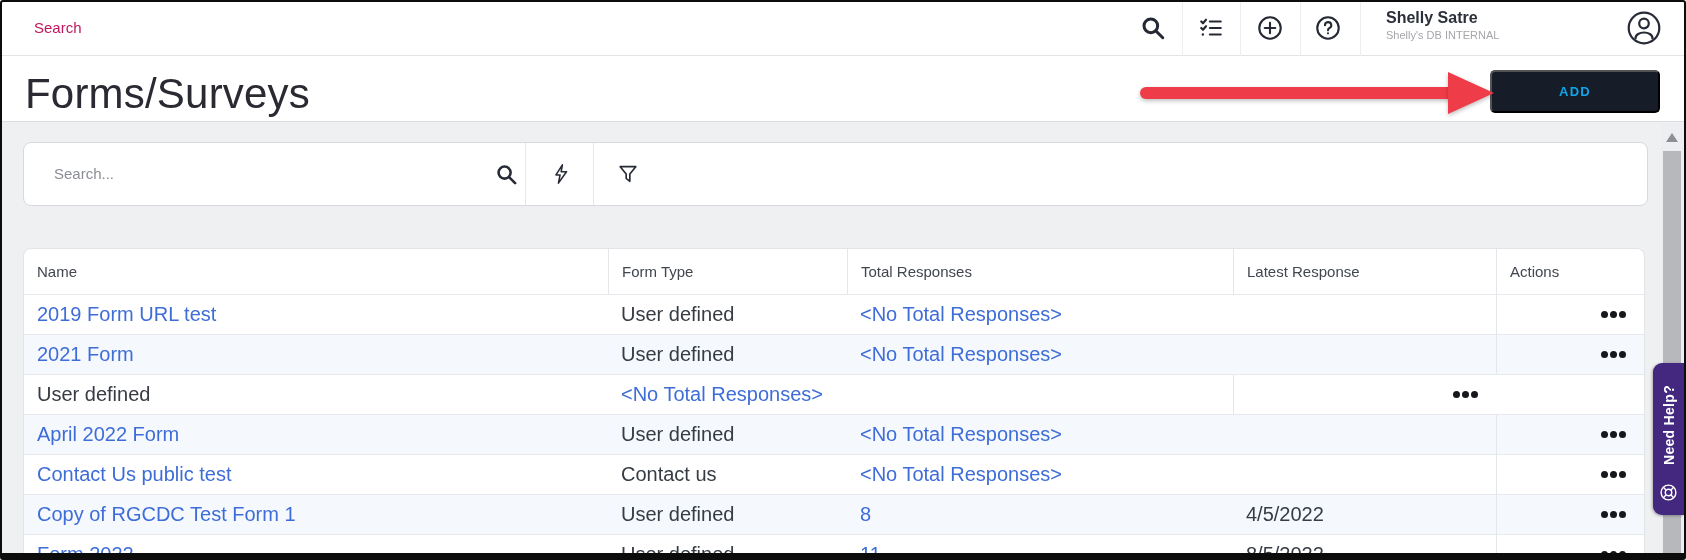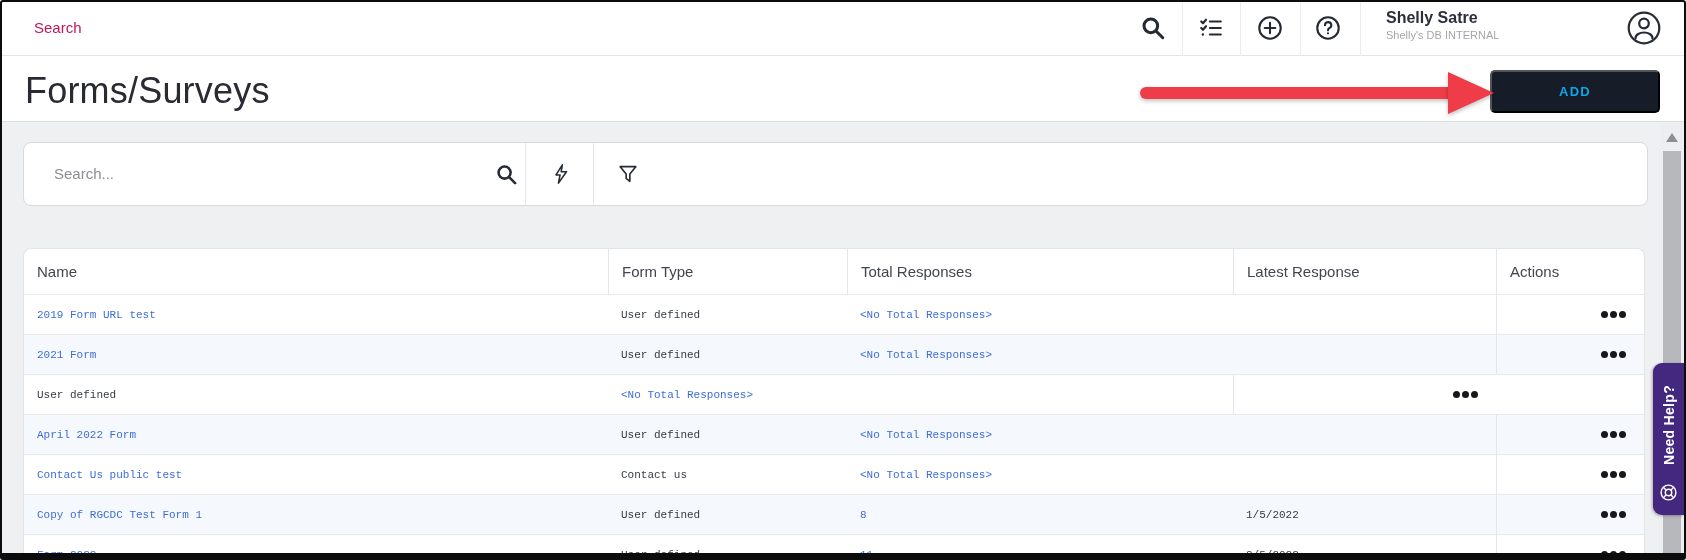--- a/index.html
+++ b/index.html
@@ -11,37 +11,37 @@
   .topbar-search { position:absolute; left:34px; top:0; height:56px; line-height:56px; font-size:15px; color:#be185d; width:900px; cursor:text; }
   .tb-divider { position:absolute; top:0; width:1px; height:56px; background:#ededf0; }
   .tb-icon { position:absolute; top:0; width:58px; height:56px; display:flex; align-items:center; justify-content:center; cursor:pointer; color:#242933; }
   .user-block { position:absolute; left:1386px; top:8px; cursor:pointer; }
   .user-name { font-size:16px; font-weight:bold; color:#2b2f39; line-height:20px; }
   .user-org { font-size:11px; color:#a5a5ab; line-height:15px; }
   .avatar-btn { position:absolute; left:1624px; top:8px; width:40px; height:40px; display:flex; align-items:center; justify-content:center; cursor:pointer; color:#262b36; }
 
   
   .page-header { position:absolute; left:0; top:56px; width:1686px; height:66px; background:#fff; border-bottom:1px solid #dcdde1; z-index:2; }
-  .page-title { position:absolute; left:25px; top:70px; font-size:36px; font-weight:400; color:#2a2a33; letter-spacing:0.2px; z-index:3; }
+  .page-title { position:absolute; left:25px; top:70px; font-size:42px; font-weight:400; color:#2a2a33; letter-spacing:0.2px; z-index:3; }
   .add-btn { position:absolute; left:1490px; top:70px; width:170px; height:43px; background:#171c29; border-radius:5px; color:#0ea5e9; font-size:13px; font-weight:bold; letter-spacing:1.2px; display:flex; align-items:center; justify-content:center; cursor:pointer; z-index:3; }
   .arrow-shaft { position:absolute; left:1140px; top:87px; width:316px; height:12px; background:#ee3c48; border-radius:7px 0 0 7px; z-index:4; filter:drop-shadow(0 2px 2px rgba(0,0,0,0.25)); }
   .arrow-head { position:absolute; left:1448px; top:72px; width:0; height:0; border-top:21px solid transparent; border-bottom:21px solid transparent; border-left:46px solid #ee3c48; z-index:4; filter:drop-shadow(0 2px 2px rgba(0,0,0,0.25)); }
 
   
   .search-card { position:absolute; left:23px; top:142px; width:1625px; height:64px; background:#fff; border:1px solid #d8d9dc; border-radius:8px; z-index:1; }
   .sc-placeholder { position:absolute; left:30px; top:0; height:62px; line-height:62px; font-size:15px; color:#8b8e96; width:380px; cursor:text; }
   .sc-divider { position:absolute; top:0; width:1px; height:62px; background:#e6e7ea; }
   .sc-icon { position:absolute; top:0; height:62px; width:46px; display:flex; align-items:center; justify-content:center; color:#262b35; cursor:pointer; }
 
   
   .table-card { position:absolute; left:23px; top:248px; width:1622px; height:312px; background:#fff; border:1px solid #e3e4e7; border-bottom:none; border-radius:8px 8px 0 0; overflow:hidden; z-index:1; }
   .thead { display:grid; grid-template-columns:584px 239px 386px 263px 1fr; height:45px; align-items:stretch; color:#41464f; font-size:15px; }
   .th { display:flex; align-items:center; padding-left:13px; border-left:1px solid #e5e6e9; }
   .th:first-child { border-left:none; }
-  .trow { display:grid; grid-template-columns:584px 239px 386px 263px 1fr; height:40px; border-top:1px solid #e8e9ec; font-size:11px; color:#363b44; background:#fff;font-family:Liberation Mono, monospace; }
+  .trow { display:grid; grid-template-columns:584px 239px 386px 263px 1fr; height:40px; border-top:1px solid #e8e9ec; font-size:20px; color:#363b44; background:#fff; }
   .trow.alt { background:#f5f8fd; }
   .trow:first-of-type { border-top:1px solid #e0e1e5; }
   .td { display:flex; align-items:center; padding-left:13px; overflow:hidden; white-space:nowrap; }
   .td.link, .td.link span { color:#3e6dd8; cursor:pointer; }
   .td.actions { justify-content:flex-end; padding-right:18px; border-left:1px solid #e5e6e9; cursor:pointer; }
   .dots { display:flex; gap:2px; }
   .dots i { width:7px; height:7px; background:#17181c; border-radius:50%; }
 
   
   .scrollbar { position:absolute; left:1661px; top:124px; width:22px; height:436px; background:#edeef1; z-index:1; }
@@ -223,21 +223,21 @@
           <i></i>
           <i></i>
         </span>
       </div>
   </div>
 
   <div class="trow alt">
     <div class="td link">Copy of RGCDC Test Form 1</div>
     <div class="td">User defined</div>
     <div class="td link">8</div>
-    <div class="td">1/5/2022</div>
+    <div class="td">4/5/2022</div>
     <div class="td actions">
         <span class="dots">
           <i></i>
           <i></i>
           <i></i>
         </span>
       </div>
   </div>
 
   <div class="trow">

